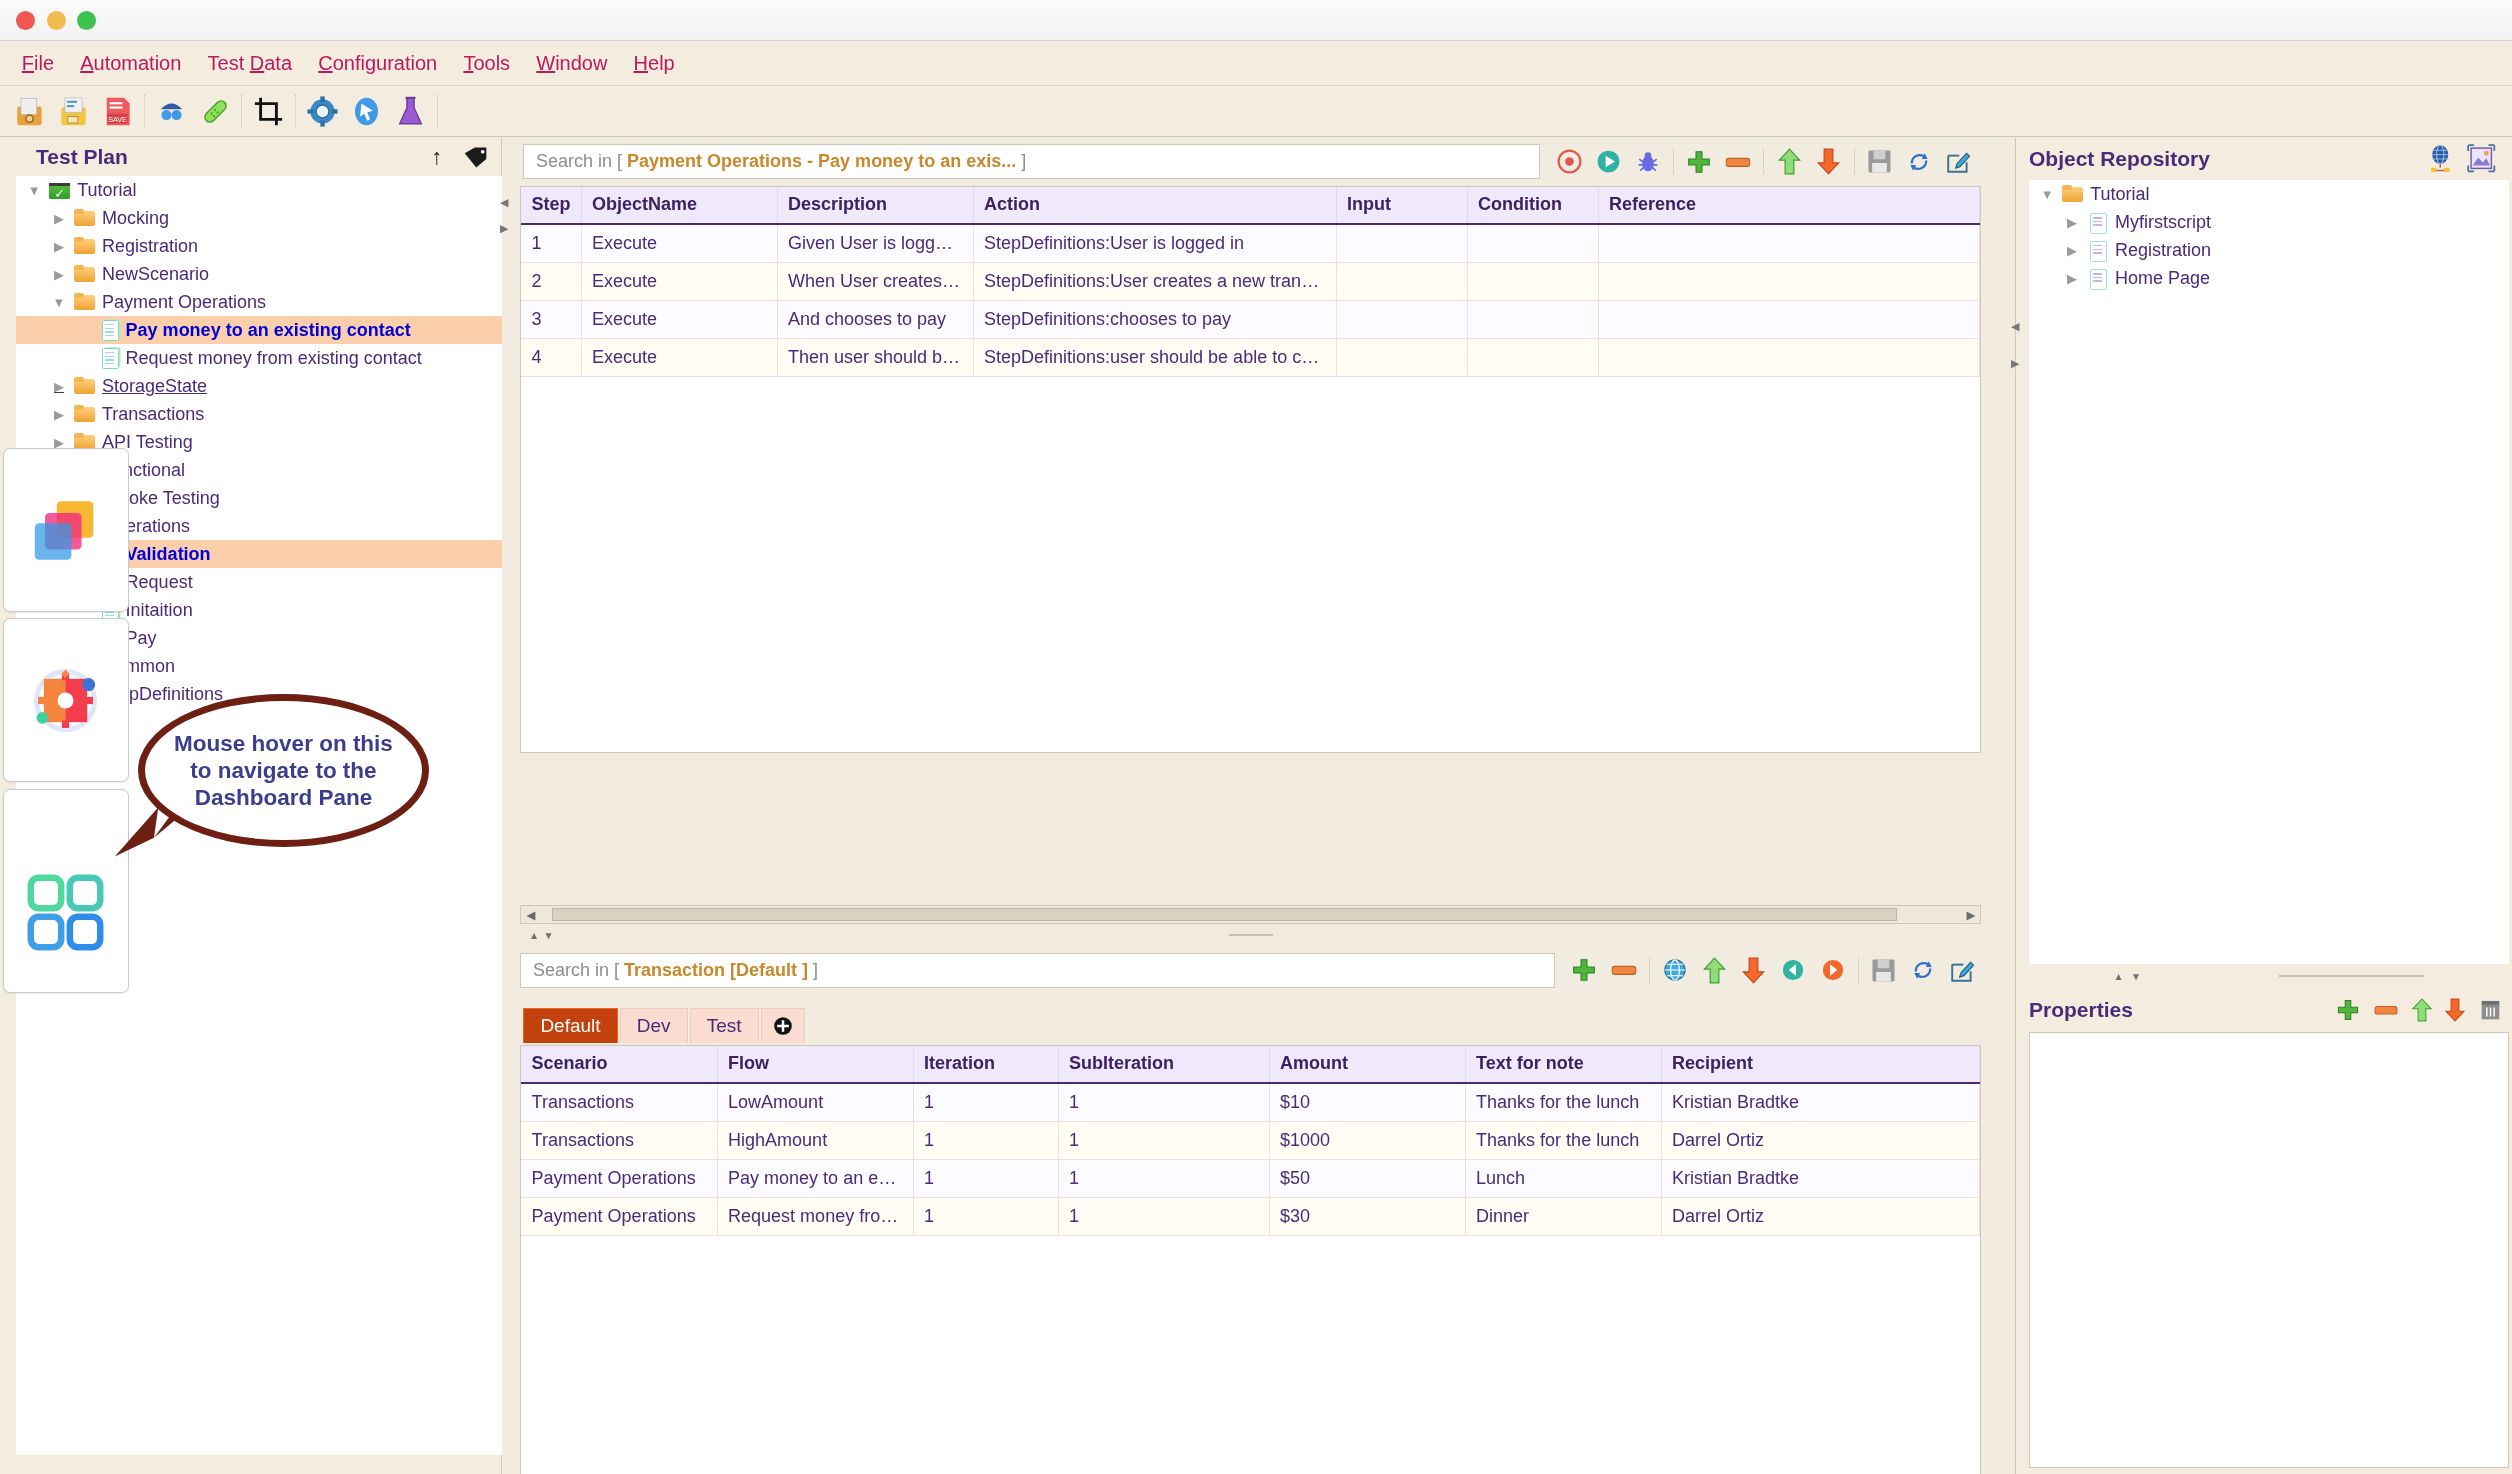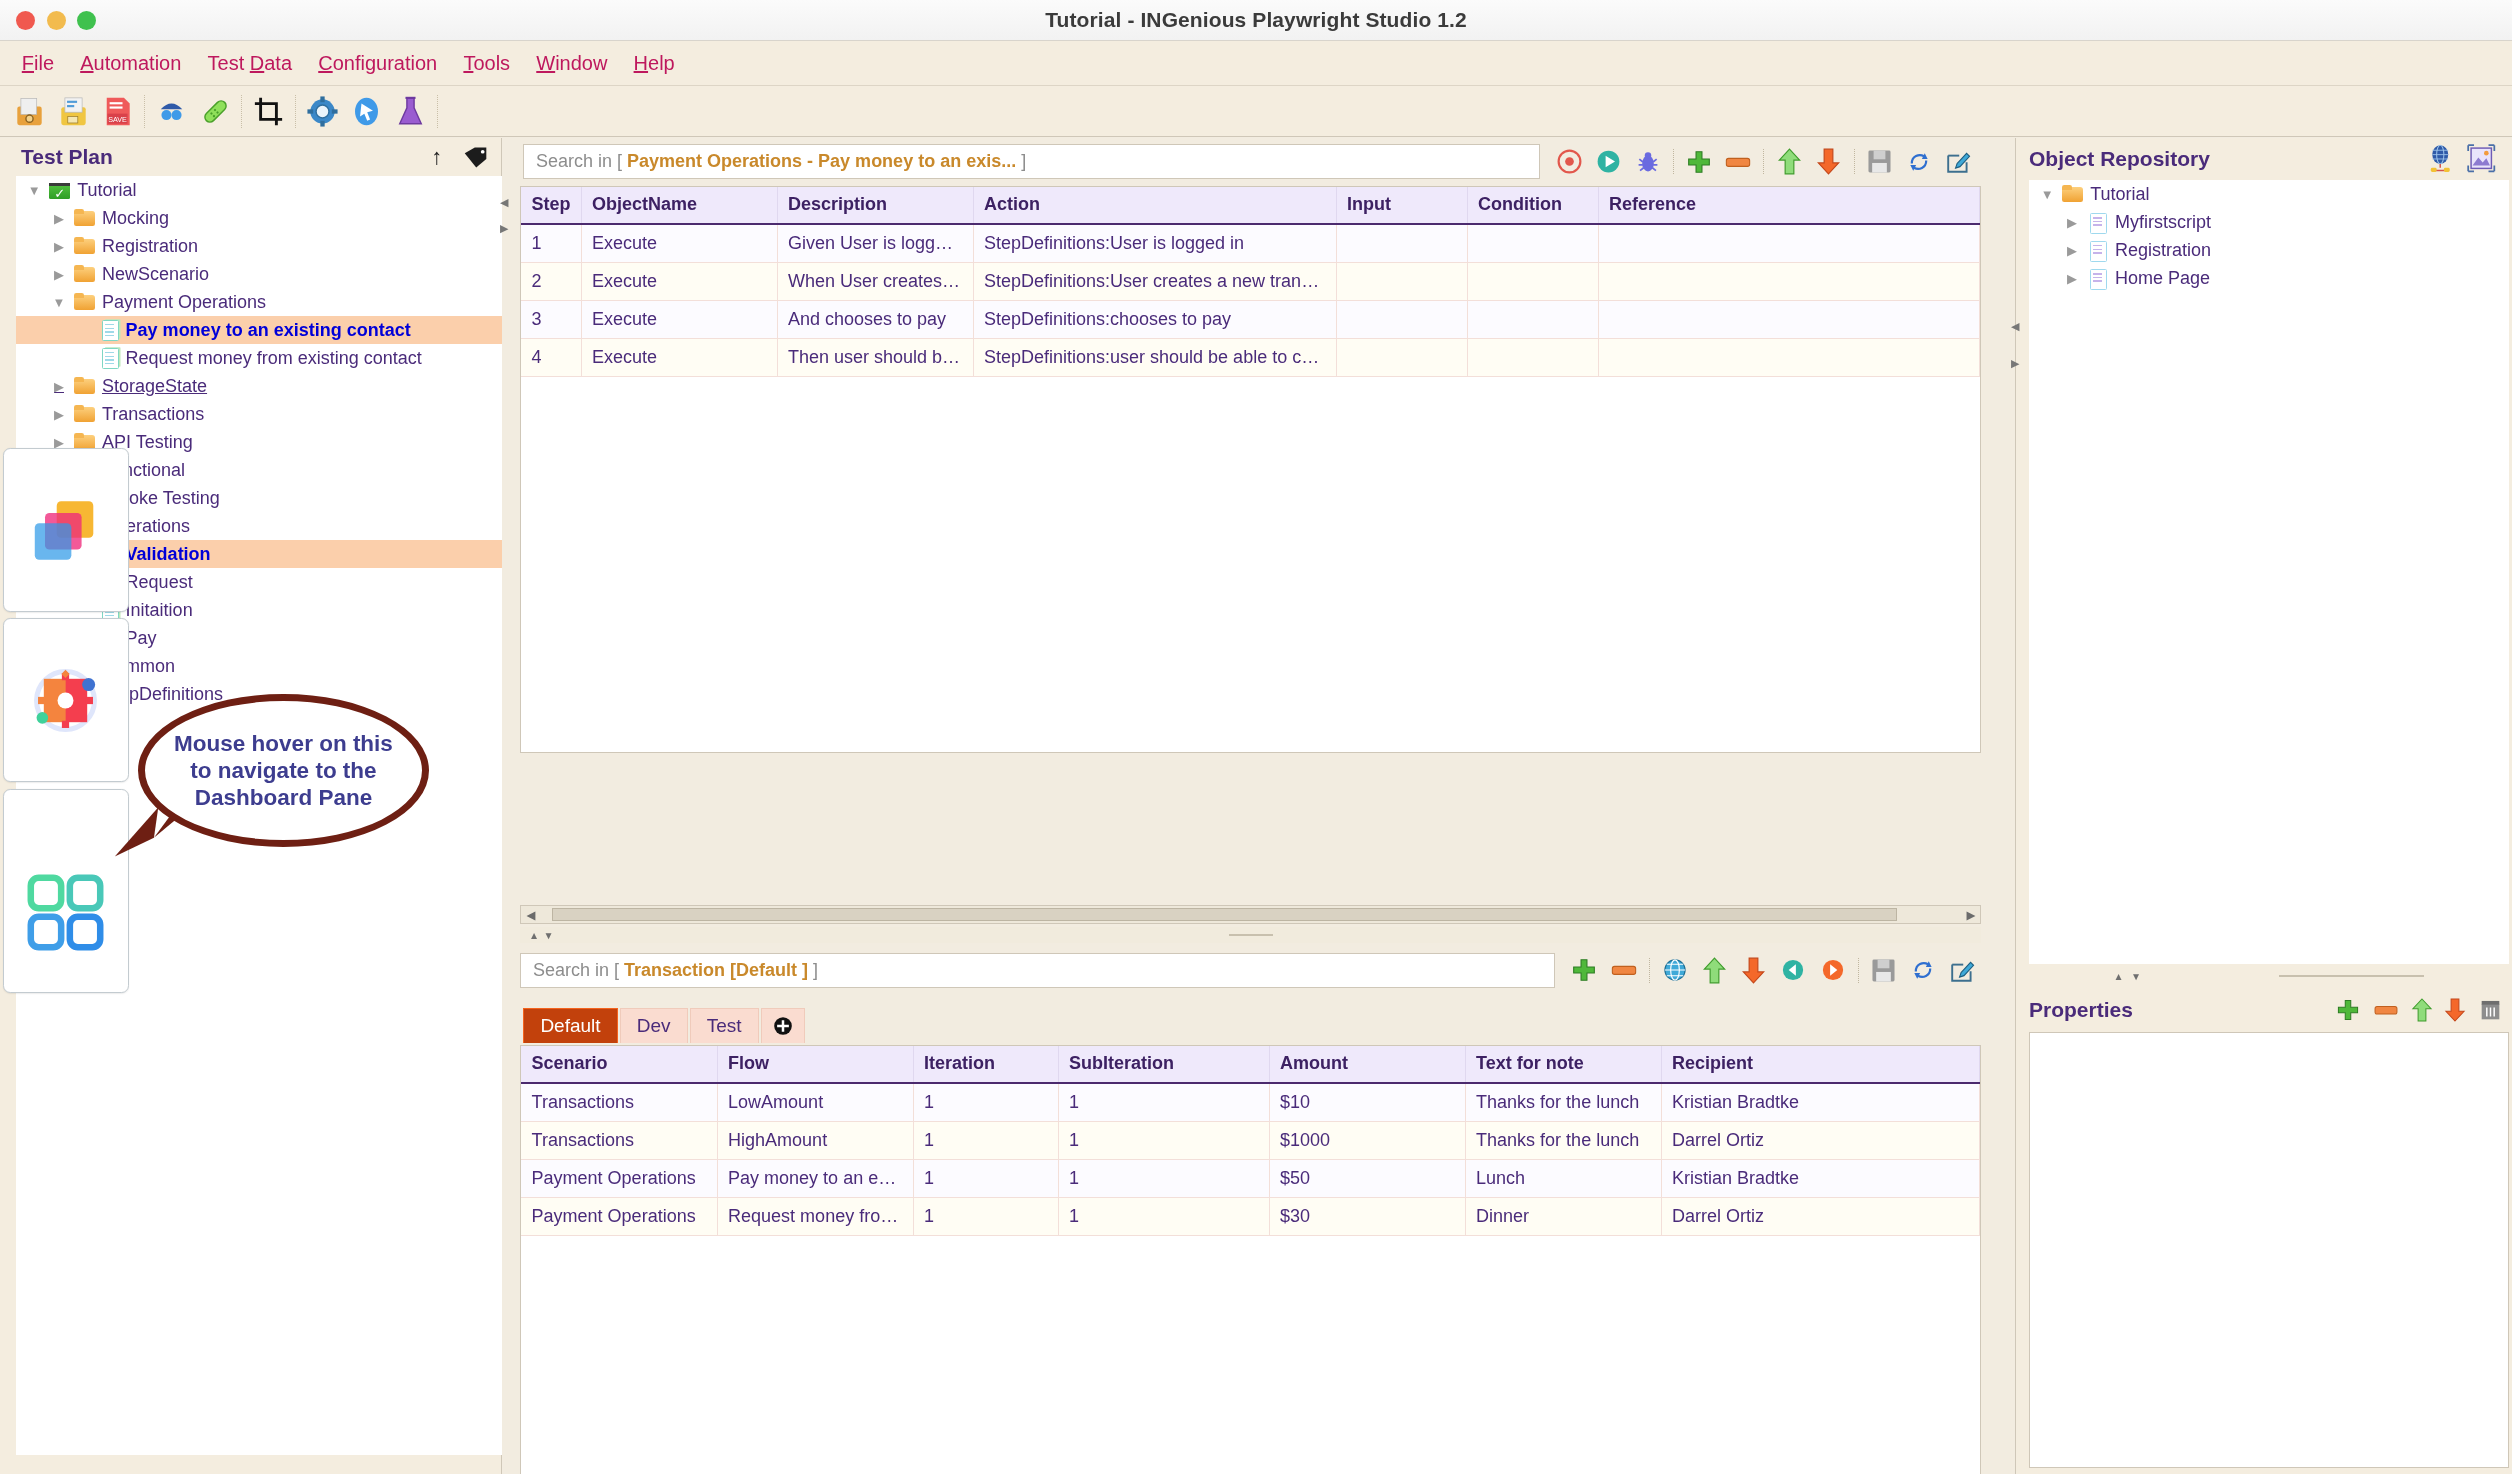--- a/index.html
+++ b/index.html
@@ -47,21 +47,21 @@
   .tb-btn{ width:44px; height:44px; display:flex; align-items:center; justify-content:center; }
   .tb-sep{ width:0.7px; height:33px; margin:0 4.4px; border-left:0.7px dotted #c9bfa8; }
 
   
   #testplan{
     position:absolute; left:0; top:138px; width:502px; height:1337px;
     background:#f4eddf; border-right:1.5px solid #cfc7b8;
   }
   #tp-header{
     height:38px; display:flex; align-items:center;
-    padding:0 13px 0 21px; gap:10.2px;
+    padding:0 13px 0 36px; gap:10.2px;
   }
   #tp-title{ font-size:21px; font-weight:bold; color:#4a2b7a; flex:1; }
   #tp-tree{
     position:absolute; left:16px; top:38px; width:486px; bottom:20.4px;
     background:#fff; overflow:hidden;
   }
   .tnode{
     height:28px; display:flex; align-items:center; gap:7.3px;
     font-size:18px; color:#4a2b7a; white-space:nowrap;
   }
@@ -236,21 +236,20 @@
 </style>
 </head>
 <body>
 
 <div id="titlebar">
   <div class="traffic">
     <div class="dot red"></div>
     <div class="dot amber"></div>
     <div class="dot green"></div>
   </div>
-  <div id="title-text">Tutorial - INGenious Playwright Studio 1.2</div>
 </div>
 
 <div id="menubar">
     <div class="menu-item"><span class="mn">F</span>ile</div>
     <div class="menu-item"><span class="mn">A</span>utomation</div>
     <div class="menu-item">Test <span class="mn">D</span>ata</div>
     <div class="menu-item"><span class="mn">C</span>onfiguration</div>
     <div class="menu-item"><span class="mn">T</span>ools</div>
     <div class="menu-item"><span class="mn">W</span>indow</div>
     <div class="menu-item"><span class="mn">H</span>elp</div>

